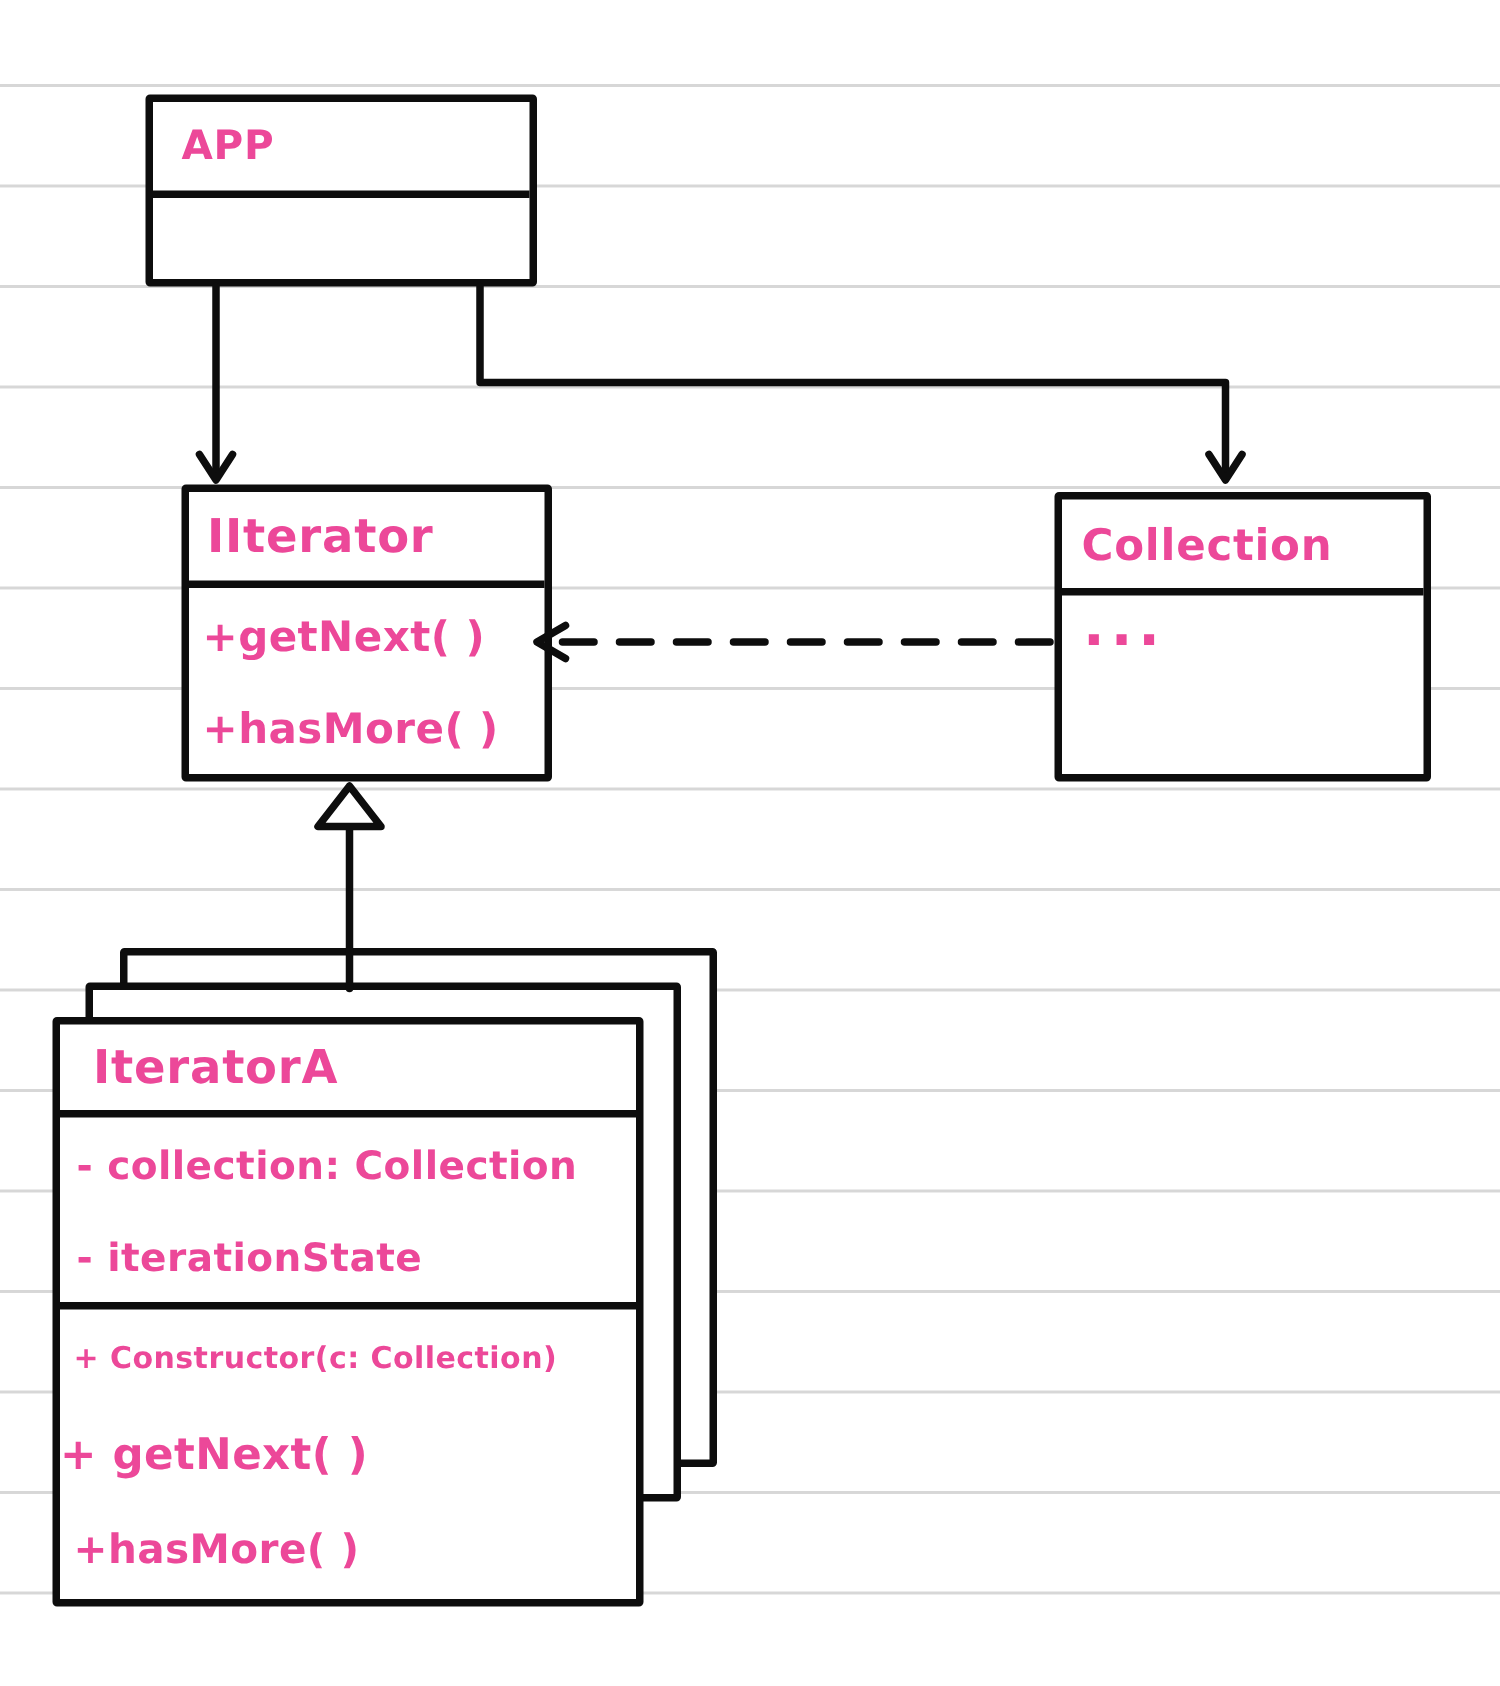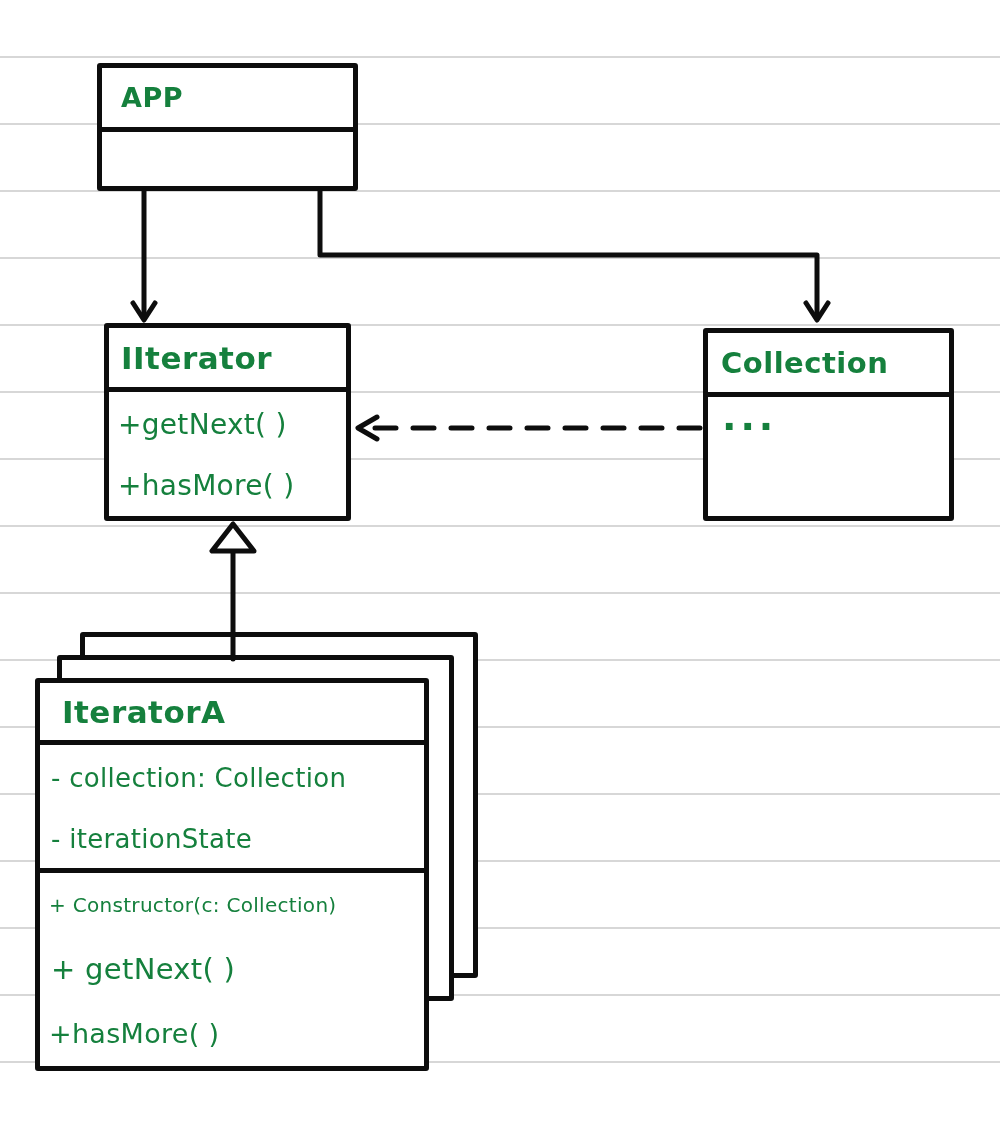--- a/index.html
+++ b/index.html
@@ -1,43 +1,43 @@
 <!DOCTYPE html>
 <html><head>
 <meta charset="utf-8">
 <style>
   html,body{margin:0;padding:0;background:#fff;}
   #canvas{
     position:relative;width:1000px;height:1124px;background:#ffffff;
     background-image:linear-gradient(rgba(0,0,0,0.155) 2px, transparent 2px);
     background-size:100% 67px;background-position:0 56px;
     overflow:hidden;
-    font-family:"DejaVu Sans",sans-serif;color:#15803d;
+    font-family:"DejaVu Sans",sans-serif;color:#ec4899;
   }
   .uml-box{
     position:absolute;box-sizing:border-box;background:#fff;
     border:5px solid #0d0d0d;border-radius:3px;
     display:flex;flex-direction:column;
   }
   .ghost-box{
     position:absolute;box-sizing:border-box;background:#fff;
     border:5px solid #0d0d0d;border-radius:3px;
   }
   .compartment{box-sizing:border-box;}
   .compartment.sep{border-top:5px solid #0d0d0d;}
   .title{font-weight:700;display:flex;align-items:center;padding-left:16px;letter-spacing:.5px;}
-  .member{font-weight:400;display:flex;align-items:center;padding-left:9px;letter-spacing:.3px;}
+  .member{font-weight:700;display:flex;align-items:center;padding-left:9px;letter-spacing:.3px;}
 
   
   #box-app{left:97px;top:63px;width:261px;height:128px;}
   #box-app .title{height:59px;font-size:27px;padding-left:19px;}
   #box-app .body{flex:1;}
 
   
-  #box-iiterator{left:104px;top:323px;width:247px;height:198px;}
+  #box-iiterator{left:121px;top:323px;width:247px;height:198px;}
   #box-iiterator .title{height:62px;font-size:31px;padding-left:12px;}
   #box-iiterator .methods{flex:1;padding-top:2px;}
   #box-iiterator .member{height:61px;font-size:28px;}
 
   
   #box-collection{left:703px;top:328px;width:251px;height:193px;}
   #box-collection .title{height:59px;font-size:29px;padding-left:13px;}
   #box-collection .attrs{height:67px;display:flex;align-items:center;padding-left:14px;}
   #box-collection .attrs .dots{font-size:38px;font-weight:700;letter-spacing:4px;transform:translateY(-11px);}
   #box-collection .methods{flex:1;}
@@ -45,21 +45,21 @@
 
   
   .ghost-back{left:80px;top:632px;width:398px;height:346px;}
   .ghost-mid{left:57px;top:655px;width:397px;height:346px;}
   #box-iteratora{left:35px;top:678px;width:394px;height:393px;}
   #box-iteratora .title{height:57px;font-size:31px;padding-left:22px;}
   #box-iteratora .attrs{height:128px;padding-top:2px;text-align:right;}
   #box-iteratora .attrs .member{height:61px;font-size:26px;padding-left:11px;}
   #box-iteratora .methods{flex:1;}
   #box-iteratora .m-ctor{height:64px;font-size:20px;}
-  #box-iteratora .m-getnext{height:64px;font-size:29px;padding-left:11px;}
+  #box-iteratora .m-getnext{height:64px;font-size:29px;padding-left:0;}
   #box-iteratora .m-hasmore{height:64px;font-size:27px;padding-left:9px;}
 
   #wires{position:absolute;left:0;top:0;pointer-events:none;}
 </style>
 </head>
 <body>
 
 <div id="canvas">
 
   <div class="ghost-box ghost-back"></div>

